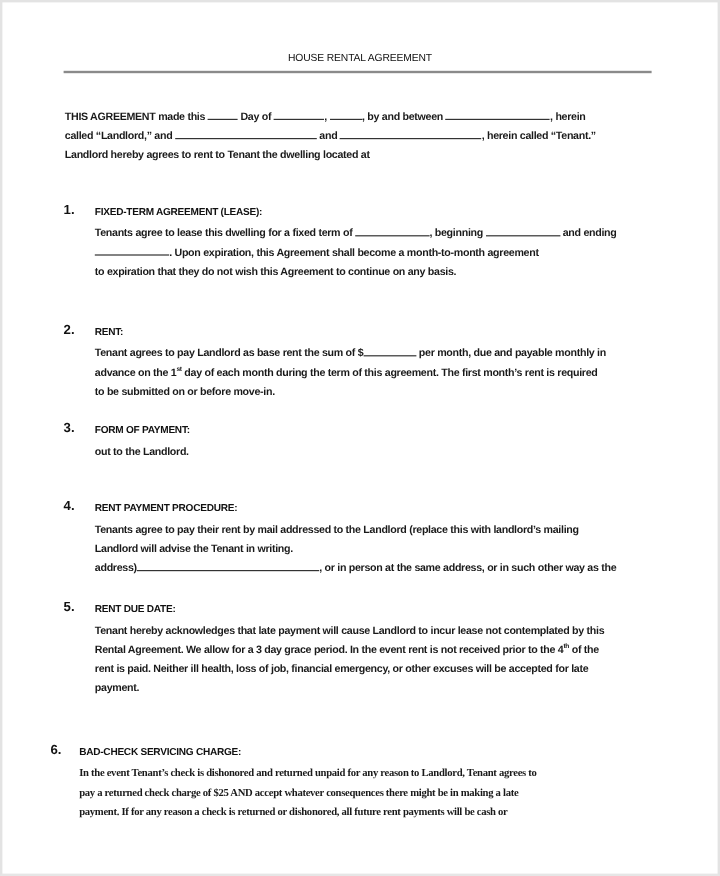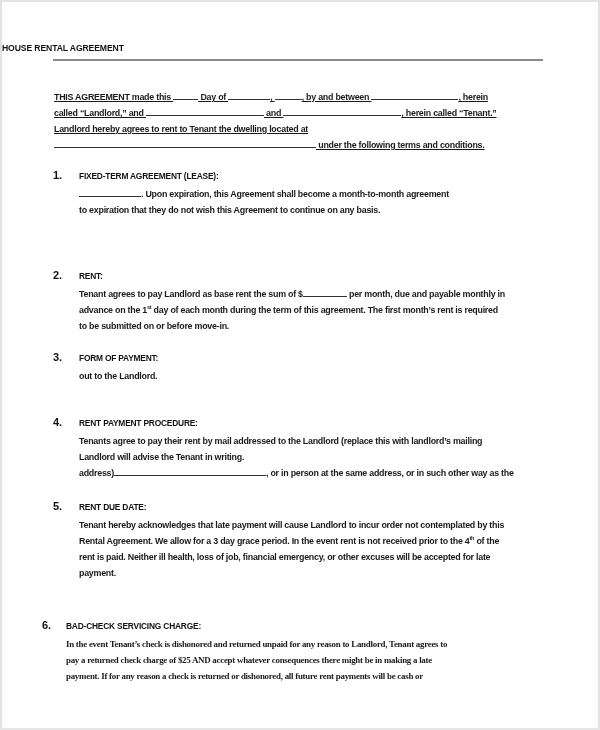--- a/index.html
+++ b/index.html
@@ -20,23 +20,23 @@
       left: 0; top: 0;
       width: 596px; height: 726px;
       border: 2px solid #e3e3e3;
       border-bottom-color: #e6e6e6;
       background: #fff;
     }
     .title {
       position: absolute;
       left: 0; right: 0;
       top: 41px;
-      text-align: left;
+      text-align: center;
       font-size: 8.6px;
-      font-weight: bold;
+      font-weight: normal;
       letter-spacing: -0.1px;
       color: #111;
     }
     .rule {
       position: absolute;
       left: 51px;
       width: 490px;
       top: 57px;
       height: 0;
       border-top: 2px solid #8a8a8a;
@@ -47,21 +47,21 @@
       letter-spacing: -0.25px;
       color: #1a1a1a;
       white-space: nowrap;
       line-height: 16px;
     }
     .intro {
       position: absolute;
       left: 52px;
       top: 87px;
     }
-    .intro .line { height: 16px; text-decoration: underline; }
+    .intro .line { height: 16px; }
     .blank {
       display: inline-block;
       border-bottom: 1px solid #333;
       height: 9px;
       vertical-align: baseline;
     }
     .section {
       position: absolute;
       left: 0; right: 0;
     }
@@ -108,29 +108,29 @@
   <div class="rule"></div>
 
   <div class="intro txt">
     <div class="line">
       <span>THIS AGREEMENT made this </span><span class="blank" style="width:25px"></span><span> Day of </span><span class="blank" style="width:42px"></span><span>, </span><span class="blank" style="width:27px"></span><span>, by and between </span><span class="blank" style="width:87px"></span><span>, herein</span>
     </div>
     <div class="line">
       <span>called “Landlord,” and </span><span class="blank" style="width:118px"></span><span> and </span><span class="blank" style="width:118px"></span><span>, herein called “Tenant.”</span>
     </div>
     <div class="line">Landlord hereby agrees to rent to Tenant the dwelling located at</div>
-    <div class="line">
-      <span class="blank" style="width:262px"></span><span> under the following terms and conditions.</span>
-    </div>
   </div>
 
   <div class="section" style="top:166px">
     <div class="sec-num">1.</div>
     <div class="sec-head">FIXED-TERM AGREEMENT (LEASE):</div>
     <div class="sec-body txt">
+      <div class="line">
+        <span>Tenants agree to lease this dwelling for a fixed term of </span><span class="blank" style="width:62px"></span><span>, beginning </span><span class="blank" style="width:62px"></span><span> and ending</span>
+      </div>
       <div class="line">
         <span class="blank" style="width:62px"></span><span>.  Upon expiration, this Agreement shall become a month-to-month agreement</span>
       </div>
       <div class="line">to expiration that they do not wish this Agreement to continue on any basis.</div>
     </div>
   </div>
 
   <div class="section" style="top:266px">
     <div class="sec-num">2.</div>
     <div class="sec-head">RENT:</div>
@@ -162,21 +162,21 @@
       <div class="line">
         <span>address)</span><span class="blank" style="width:152px"></span><span>, or in person at the same address, or in such other way as the</span>
       </div>
     </div>
   </div>
 
   <div class="section" style="top:497px">
     <div class="sec-num">5.</div>
     <div class="sec-head">RENT DUE DATE:</div>
     <div class="sec-body txt">
-      <div class="line">Tenant hereby acknowledges that late payment will cause Landlord to incur order not contemplated by this</div>
+      <div class="line">Tenant hereby acknowledges that late payment will cause Landlord to incur lease not contemplated by this</div>
       <div class="line">
         <span>Rental Agreement.  We allow for a 3 day grace period.  In the event rent is not received prior to the 4</span><sup>th</sup><span> of the</span>
       </div>
       <div class="line">rent is paid.  Neither ill health, loss of job, financial emergency, or other excuses will be accepted for late</div>
       <div class="line">payment.</div>
     </div>
   </div>
 
   <div class="section s6" style="top:616px">
     <div class="sec-num">6.</div>

